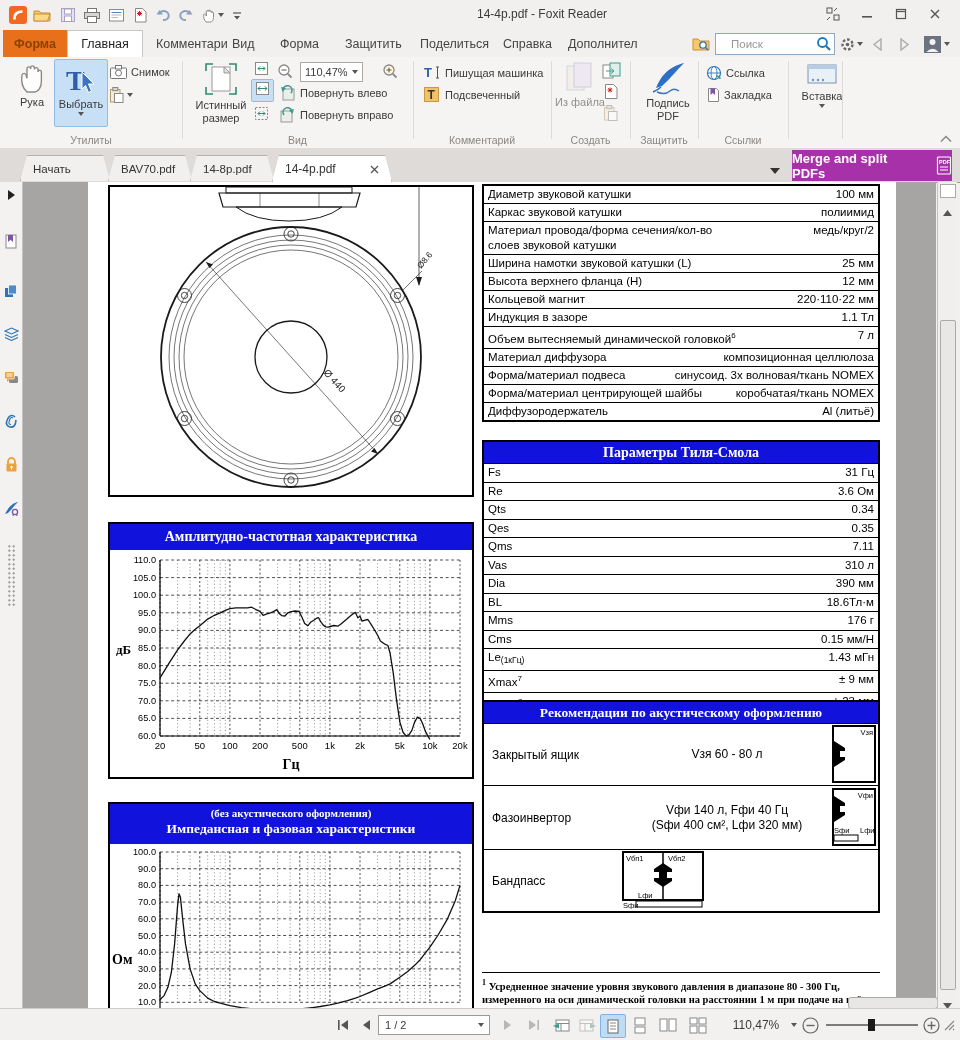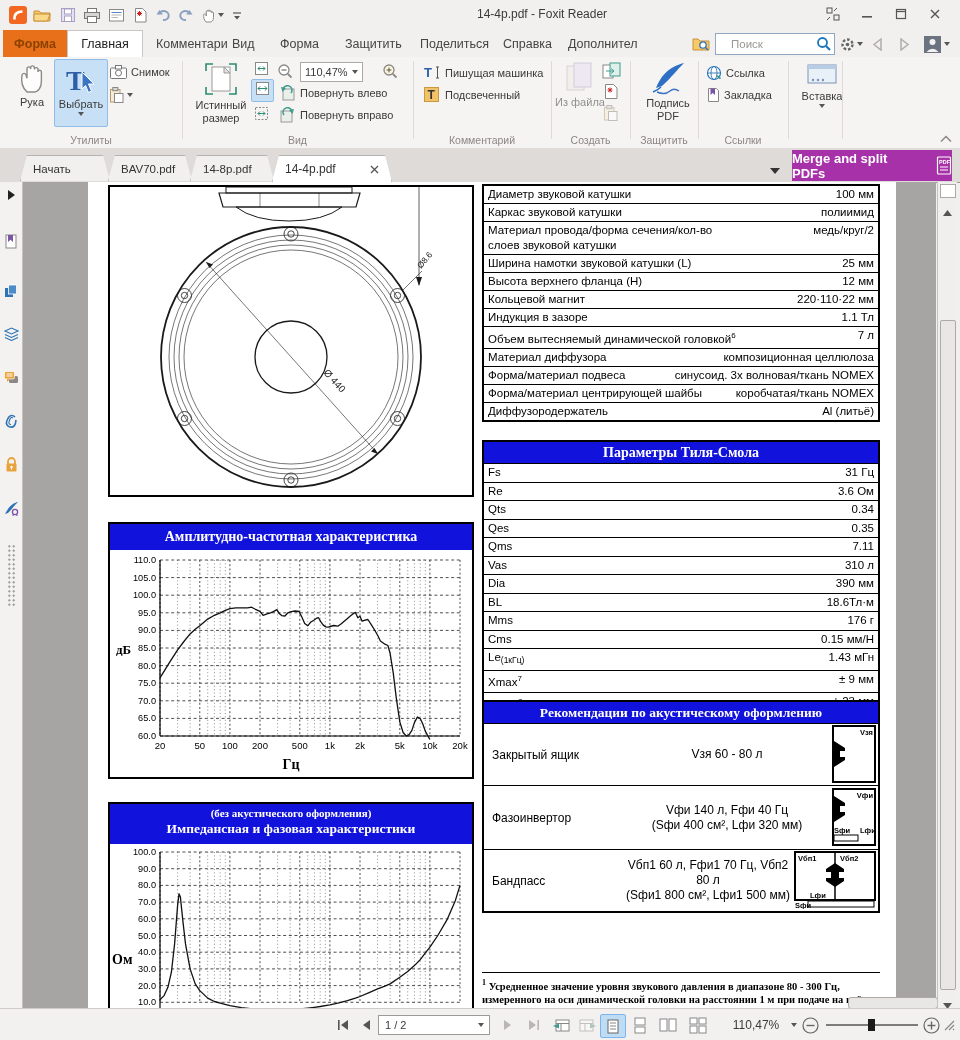--- a/index.html
+++ b/index.html
@@ -51,21 +51,21 @@
   .trow{border-bottom:1px solid #000;padding:1px 4px;line-height:15px;overflow:hidden;}
   .trow:last-child{border-bottom:none;}
   .tval{float:right;text-align:left;white-space:nowrap;padding-left:6px;}
   .wrap .tlbl{display:inline-block;max-width:60%;}
   sup{font-size:8px;} .subtx{font-size:8.5px;vertical-align:-2px;}
   
   .recrow{position:relative;border-bottom:1px solid #000;display:flex;align-items:center;box-sizing:border-box;}
   .recrow:last-child{border-bottom:none;}
   .recname{width:130px;padding-left:8px;font-size:12px;flex:none;}
   .recval{flex:1;text-align:center;font-size:12px;white-space:pre-line;line-height:15px;}
-  .recdiag{flex:none;margin-right:2px;font-weight:bold;}
+  .recdiag{flex:none;margin-right:2px;}
   
   .charttitle{font-family:"Liberation Serif",serif;}
   .axunit{position:absolute;font-family:"Liberation Serif",serif;font-weight:bold;color:#000;}
   
   #footnote{position:absolute;left:394px;top:790px;width:398px;font-family:"Liberation Serif",serif;
             font-weight:bold;font-size:10.5px;line-height:13px;color:#000;}
   #footnote .rule{border-top:1.5px solid #000;width:100%;margin-bottom:3px;}
   
   #vscroll{position:absolute;left:937px;top:182px;width:19px;height:826px;background:#F1EFEE;border-left:1px solid #C5C2BF;}
   #vthumb{position:absolute;left:2px;top:138px;width:14px;height:668px;background:#E9E7E5;border:1px solid #ACA9A6;border-radius:2px;}
@@ -748,22 +748,20 @@
                   <rect x="1" y="1" width="42" height="56" fill="#fff" stroke="#000" stroke-width="2"></rect>
                   <path d="M2 8 L13 15 L13 18 L8 18 L8 24 L13 24 L13 27 L2 34 Z" fill="#000"></path>
                   <rect x="2" y="47" width="24" height="6" fill="#fff" stroke="#000"></rect>
                   <text x="41" y="10" font-size="7.5" fill="#000" text-anchor="end" font-family="Liberation Sans,sans-serif">Vфи</text>
                   <text x="28" y="45" font-size="7.5" fill="#000" text-anchor="start" font-family="Liberation Sans,sans-serif">Lфи</text>
                   <text x="2" y="45" font-size="7.5" fill="#000" text-anchor="start" font-family="Liberation Sans,sans-serif">Sфи</text>
                 </svg></div>
             </div>
             <div class="recrow" style="height: 61px;">
               <div class="recname">Бандпасс</div>
-              <div class="recval">Vбп1 60 л, Fфи1 70 Гц,  Vбп2 80 л
-(Sфи1 800 см², Lфи1 500 мм)</div>
               <div class="recdiag"><svg width="82" height="58">
                   <rect x="1" y="1" width="80" height="48" fill="#fff" stroke="#000" stroke-width="2"></rect>
                   <line x1="41" y1="1" x2="41" y2="49" stroke="#000" stroke-width="1.5"></line>
                   <path d="M41 12 L32 18 L32 21 L37 21 L37 27 L32 27 L32 30 L41 36 L50 30 L50 27 L45 27 L45 21 L50 21 L50 18 Z" fill="#000"></path>
                   <rect x="14" y="50" width="66" height="6" fill="#fff" stroke="#000"></rect>
                   <text x="4" y="10" font-size="7.5" fill="#000" text-anchor="start" font-family="Liberation Sans,sans-serif">Vбп1</text>
                   <text x="46" y="10" font-size="7.5" fill="#000" text-anchor="start" font-family="Liberation Sans,sans-serif">Vбп2</text>
                   <text x="16" y="47" font-size="7.5" fill="#000" text-anchor="start" font-family="Liberation Sans,sans-serif">Lфи</text>
                   <text x="1" y="57" font-size="7.5" fill="#000" text-anchor="start" font-family="Liberation Sans,sans-serif">Sфи</text>
                 </svg></div>

